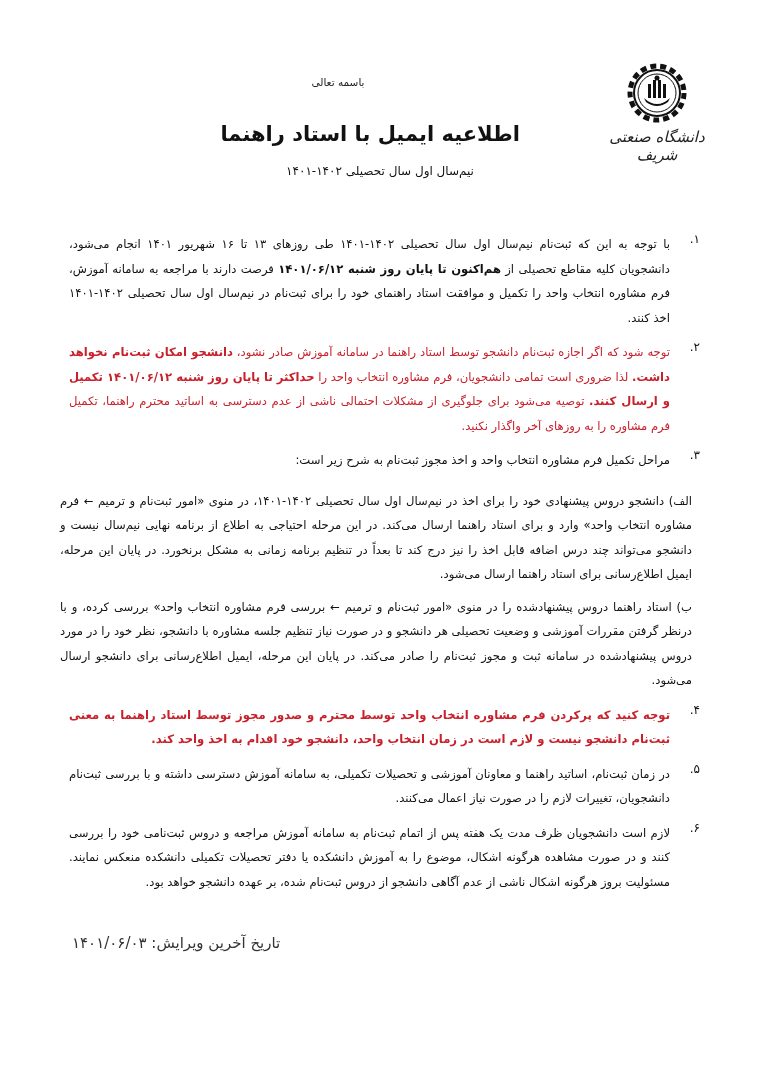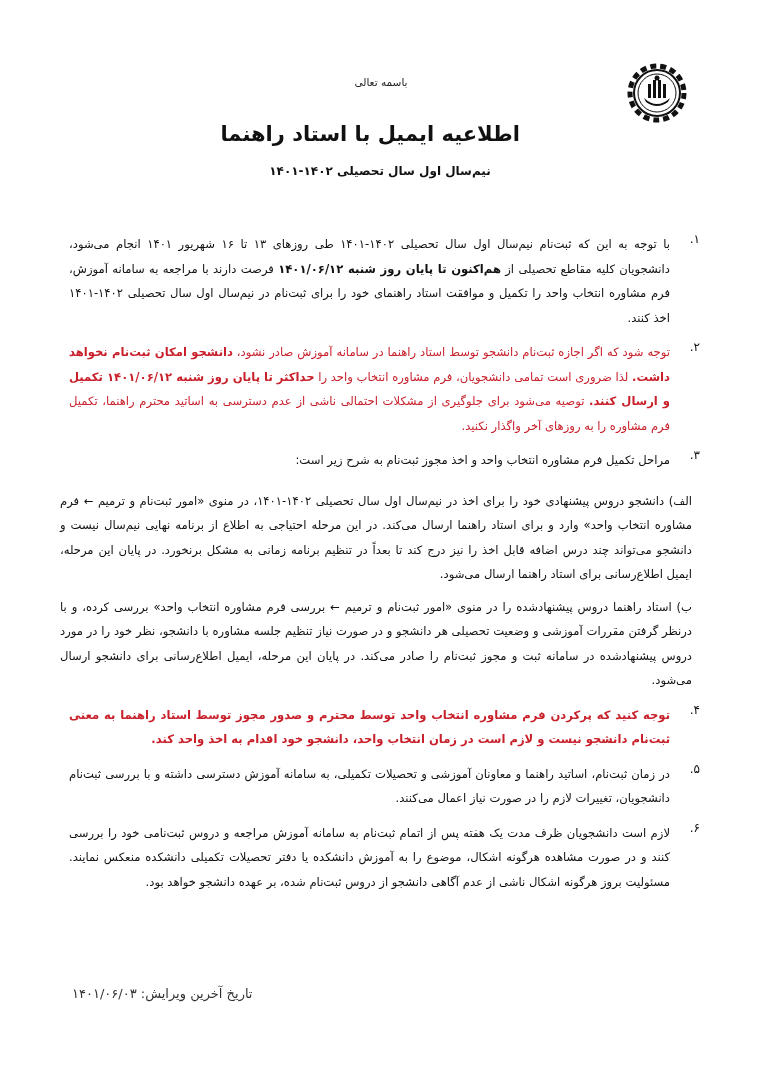--- a/index.html
+++ b/index.html
@@ -10,52 +10,52 @@
     .page { position: absolute; inset: 0; direction: rtl; }
 
     .logo { position: absolute; left: 602px; top: 60px; width: 110px; height: 100px; }
     .logo svg { display: block; margin: 0 auto; }
     .logo-caption {
       font-family: "DejaVu Serif", serif; font-size: 15px; font-style: italic;
       text-align: center; margin-top: 2px; color: #222;
     }
 
     .bismillah {
-      position: absolute; top: 76px; left: 0; width: 762px; text-align: center;
+      position: absolute; top: 76px; left: 0; width: 676px; text-align: center;
       font-size: 10.5px; color: #222;
     }
     .bismillah span { position: relative; left: 0px; }
     .title {
       position: absolute; top: 122px; left: 240px; width: 280px; text-align: center;
       font-size: 21px; font-weight: bold; color: #111; white-space: nowrap;
     }
     .subtitle {
       position: absolute; top: 164px; left: 240px; width: 280px; text-align: center;
-      font-size: 12px; font-weight: bold; color: #111; white-space: nowrap;
+      font-size: 12px; font-weight: normal; color: #111; white-space: nowrap;
     }
 
     .items { position: absolute; top: 232px; right: 62px; width: 640px; }
     .item { position: relative; padding-right: 30px; margin-bottom: 10px; }
     .num {
       position: absolute; right: 0; top: 0; font-size: 12px; width: 22px; text-align: right;
     }
     .para {
       font-size: 11.6px; line-height: 24.5px; text-align: justify; text-align-last: right; margin-left: 9px;
     }
     .red { color: #c8212b; }
     .red-line {
       text-decoration-color: #c8212b;
       text-underline-offset: 5px; text-decoration-thickness: 1px;
     }
     b { font-weight: bold; }
     .sub { font-size: 11.6px; line-height: 24.5px; text-align: justify; text-align-last: right; margin-top: 16px; }
     .sub + .sub { margin-top: 8px; }
 
     .footer {
-      position: absolute; top: 986px; left: 72px; font-size: 13px; color: #333;
+      position: absolute; top: 934px; left: 72px; font-size: 15px; color: #333;
       direction: rtl; white-space: nowrap;
     }
   </style>
 </head>
 <body>
 
 <div class="page">
 
   <div class="logo">
     <svg width="66" height="66" viewBox="0 0 66 66">
@@ -66,20 +66,21 @@
       </g>
       <g fill="#111">
         <rect x="24" y="24" width="3" height="14"></rect>
         <rect x="29" y="20" width="3" height="18"></rect>
         <rect x="34" y="20" width="3" height="18"></rect>
         <rect x="39" y="24" width="3" height="14"></rect>
         <path d="M20 38 Q33 50 46 38 L44 42 Q33 50 22 42 Z"></path>
         <circle cx="33" cy="18" r="2.5"></circle>
       </g>
     </svg>
+    <div class="logo-caption">دانشگاه صنعتی شریف</div>
   </div>
 
   <div class="bismillah"><span>باسمه تعالی</span></div>
   <div class="title">اطلاعیه ایمیل با استاد راهنما</div>
   <div class="subtitle">نیم‌سال اول سال تحصیلی ۱۴۰۲-۱۴۰۱</div>
 
   <div class="items">
 
     <div class="item">
       <span class="num">۱.</span>

